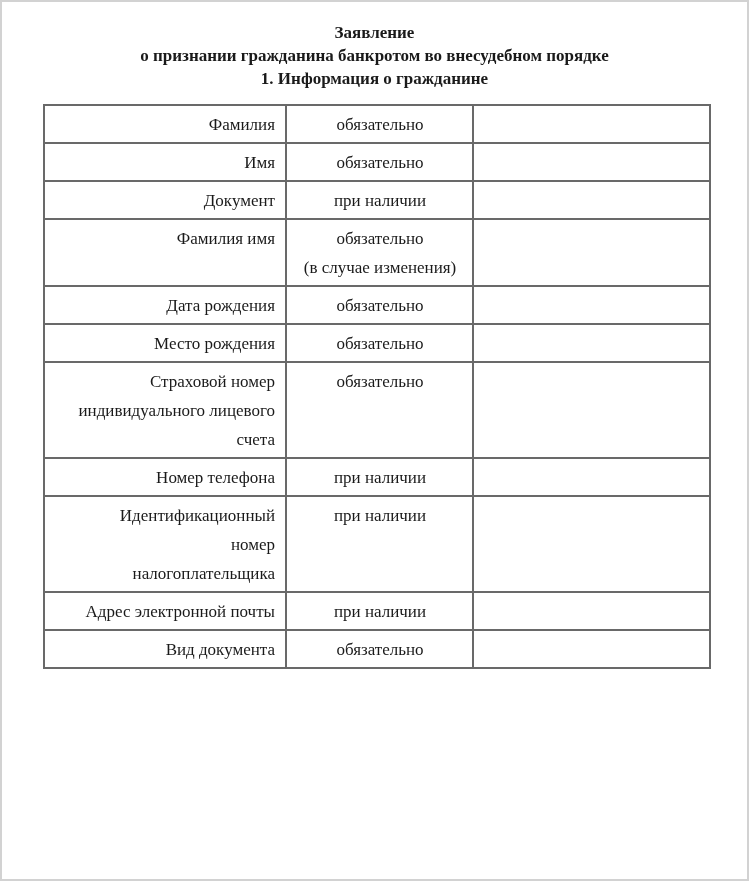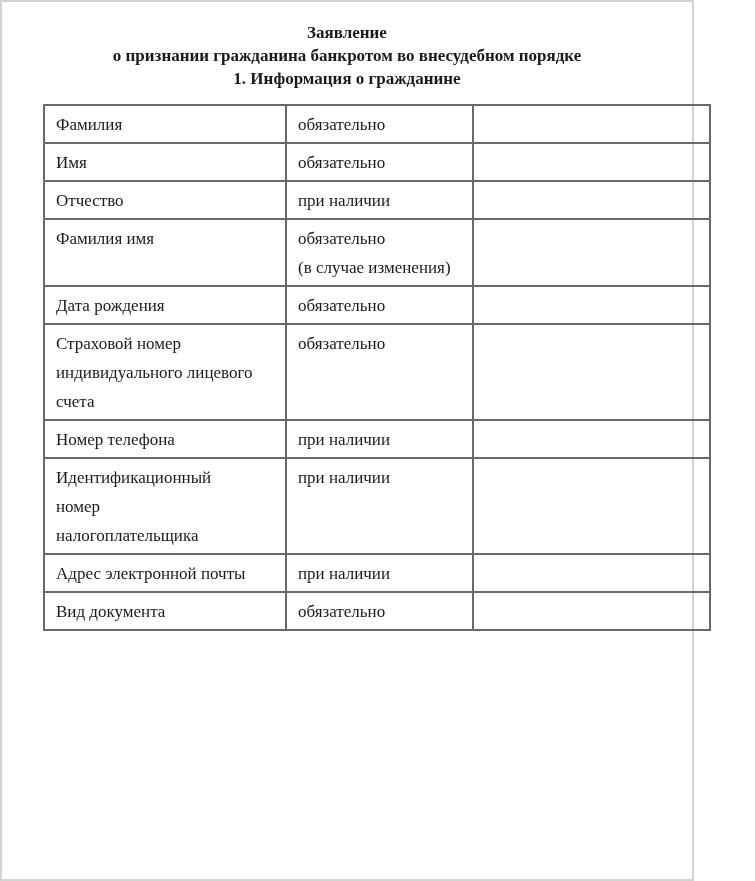--- a/index.html
+++ b/index.html
@@ -10,21 +10,21 @@
   html,body{margin:0;padding:0;}
   body{
     width:755px;height:881px;
     background:#ffffff;
     font-family:"Liberation Serif","DejaVu Serif",serif;
     color:var(--text);
     overflow:hidden;
   }
   .page{
     box-sizing:border-box;
-    width:694px;height:881px;
+    width:749px;height:881px;
     border:2px solid var(--page-border);
     background:#ffffff;
   }
   .title-block{
     padding-top:19px;
     text-align:center;
     font-weight:700;
     font-size:17px;
     line-height:23px;
   }
@@ -46,22 +46,22 @@
   col.c3{width:237px;}
   table.info-table td{
     border:2px solid var(--table-border);
     font-size:17px;
     line-height:29px;
     vertical-align:top;
     padding:4px 10px 3px 11px;
     white-space:pre-line;
     overflow:hidden;
   }
-  td.label-cell{text-align:left;}
-  td.req-cell{}
+  td.label-cell{text-align:right;}
+  td.req-cell{text-align:center;}
   td.value-cell{}
 </style>
 </head>
 <body>
 
 <div class="page">
   <div class="title-block">
     <span>Заявление</span><br>
     <span>о признании гражданина банкротом во внесудебном порядке</span>
   </div>
@@ -78,32 +78,37 @@
           <td class="label-cell">Фамилия</td>
           <td class="req-cell">обязательно</td>
           <td class="value-cell"></td>
         </tr>
         <tr>
           <td class="label-cell">Имя</td>
           <td class="req-cell">обязательно</td>
           <td class="value-cell"></td>
         </tr>
         <tr>
-          <td class="label-cell">Отчество</td>
+          <td class="label-cell">Документ</td>
           <td class="req-cell">при наличии</td>
           <td class="value-cell"></td>
         </tr>
         <tr>
           <td class="label-cell">Фамилия имя</td>
           <td class="req-cell">обязательно
 (в случае изменения)</td>
           <td class="value-cell"></td>
         </tr>
         <tr>
           <td class="label-cell">Дата рождения</td>
+          <td class="req-cell">обязательно</td>
+          <td class="value-cell"></td>
+        </tr>
+        <tr>
+          <td class="label-cell">Место рождения</td>
           <td class="req-cell">обязательно</td>
           <td class="value-cell"></td>
         </tr>
         <tr>
           <td class="label-cell">Страховой номер
 индивидуального лицевого
 счета</td>
           <td class="req-cell">обязательно</td>
           <td class="value-cell"></td>
         </tr>

